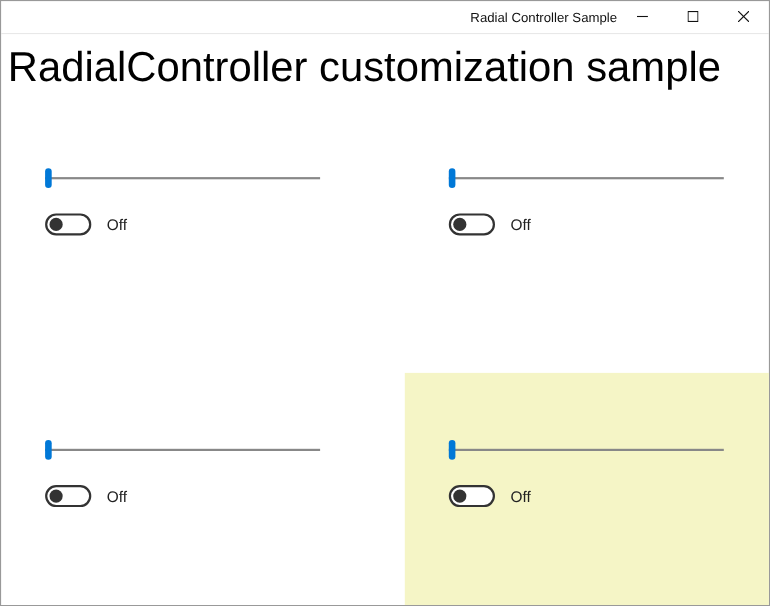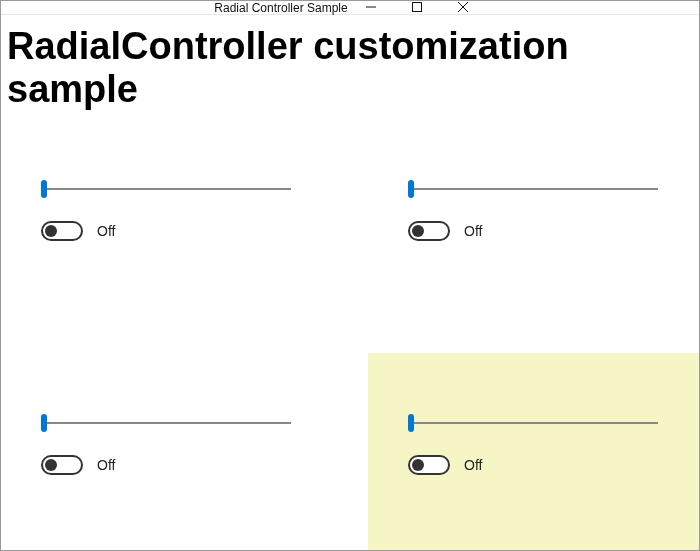--- a/index.html
+++ b/index.html
@@ -1,27 +1,27 @@
 <!DOCTYPE html>
 <html><head>
   <meta charset="utf-8">
   <style>
     * { box-sizing: border-box; margin: 0; padding: 0; }
     html, body { width: 700px; height: 551px; overflow: hidden; font-family: "Segoe UI", Arial, sans-serif; background: #fff; }
     .window { width: 700px; height: 551px; border: 1px solid #999; display: flex; flex-direction: column; background: #fff; }
 
     
-    .titlebar { height: 14px; display: flex; align-items: center; justify-content: center; padding-left: 0; border-bottom: 1px solid #e8e8e8; }
+    .titlebar { height: 30px; display: flex; align-items: center; justify-content: flex-end; padding-left: 0; border-bottom: 1px solid #e8e8e8; }
     .titlebar-title { font-size: 12px; color: #111; }
     .win-controls { display: flex; height: 100%; }
     .win-btn { width: 46px; height: 100%; display: flex; align-items: center; justify-content: center; background: transparent; border: none; color: #111; }
     .win-btn svg { width: 10px; height: 10px; }
 
     
-    .heading { font-size: 38px; font-weight: 700; color: #000; padding: 10px 12px 8px 6px; }
+    .heading { font-size: 38px; font-weight: 400; color: #000; padding: 10px 12px 8px 6px; }
 
     
     .panels { flex: 1; display: grid; grid-template-columns: 1fr 1fr; grid-template-rows: 1fr 1fr; gap: 36px; }
     .panel { position: relative; padding: 60px 40px 0 40px; }
     .panel.highlight { background: #f5f5c6; }
 
     
     .slider { position: relative; width: 250px; height: 20px; margin-bottom: 22px; }
     .slider-track { position: absolute; top: 9px; left: 0; right: 0; height: 2px; background: #888; }
     .slider-thumb { position: absolute; top: 1px; left: 0; width: 6px; height: 18px; border-radius: 3px; background: #0078d7; }

